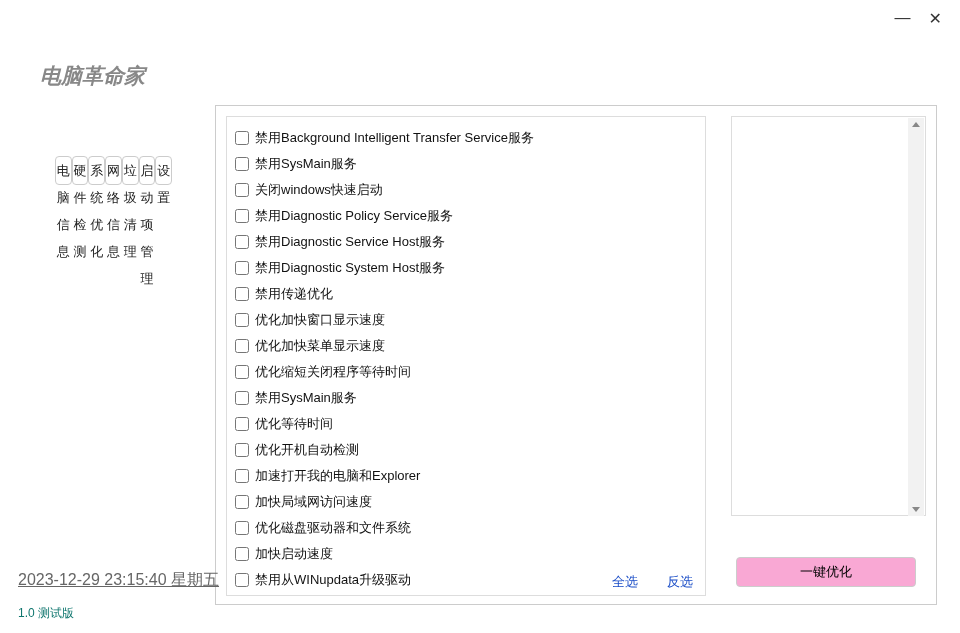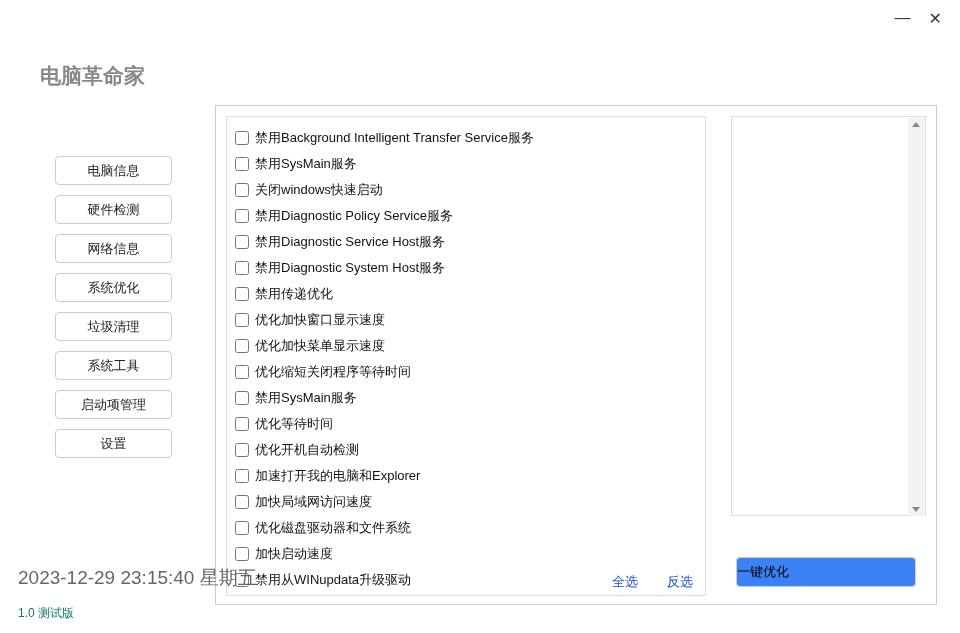--- a/index.html
+++ b/index.html
@@ -22,29 +22,29 @@
       padding-right: 18px;
     }
     .titlebar span { font-size: 16px; color: #333; cursor: default; }
     .app-title {
       position: absolute;
       top: 62px;
       left: 40px;
       font-size: 21px;
       font-weight: bold;
       color: #888;
+      font-style: italic;
     }
     .sidebar {
       position: absolute;
       top: 156px;
       left: 55px;
       width: 117px;
       display: flex;
-      flex-direction: column;
-      gap: 10px;
+      flex-direction: row;
     }
     .sidebar-btn {
       width: 117px;
       height: 29px;
       border: 1px solid #ccc;
       border-radius: 4px;
       background: #fff;
       text-align: center;
       line-height: 27px;
       font-size: 13px;
@@ -118,32 +118,33 @@
     .side-scrollbar::before { top: 4px; border-bottom: 5px solid #888; }
     .side-scrollbar::after { bottom: 4px; border-top: 5px solid #888; }
     .optimize-btn {
       position: absolute;
       bottom: 17px;
       right: 20px;
       width: 180px;
       height: 30px;
       border: 1px solid #ccc;
       border-radius: 4px;
-      background: #3b82f6;
-      text-align: left;
+      background: #f9a8d4;
+      text-align: center;
       line-height: 28px;
       font-size: 13px;
       cursor: pointer;
     }
     .datetime {
       position: absolute;
       bottom: 42px;
       left: 18px;
-      font-size: 19px;
+      font-size: 16px;
       color: #666;
+      text-decoration: underline;
     }
     .version {
       position: absolute;
       bottom: 11px;
       left: 18px;
       font-size: 12px;
       color: #0f766e;
     }
   </style>
 </head>
@@ -152,24 +153,23 @@
 <div class="titlebar">
   <span>—</span>
   <span>✕</span>
 </div>
 
 <div class="app-title">电脑革命家</div>
 
 <div class="sidebar">
     <div class="sidebar-btn">电脑信息</div>
     <div class="sidebar-btn">硬件检测</div>
+    <div class="sidebar-btn">系统优化</div>
     <div class="sidebar-btn">网络信息</div>
-    <div class="sidebar-btn">系统优化</div>
     <div class="sidebar-btn">垃圾清理</div>
-    <div class="sidebar-btn">系统工具</div>
     <div class="sidebar-btn">启动项管理</div>
     <div class="sidebar-btn">设置</div>
   </div>
 
 <div class="main-panel">
   <div class="options-list">
     <div class="option-row">
         <input type="checkbox" style="">
         <label>禁用Background Intelligent Transfer Service服务</label>
       </div>

